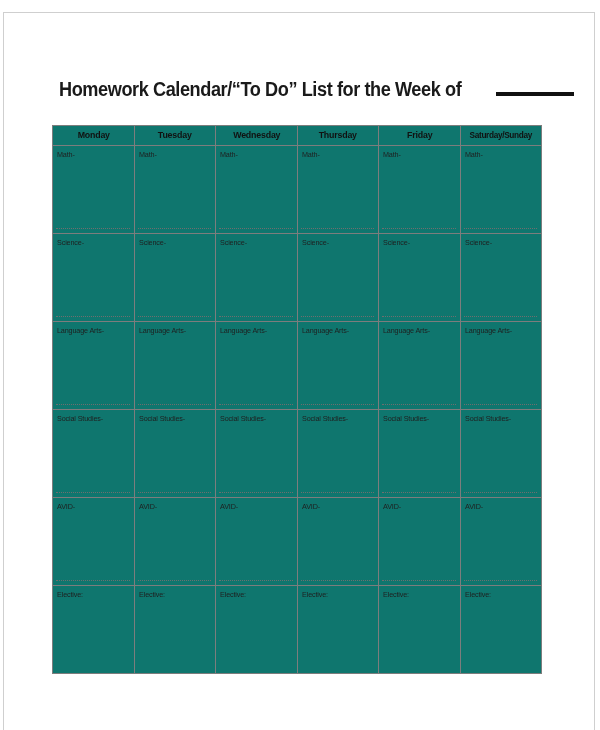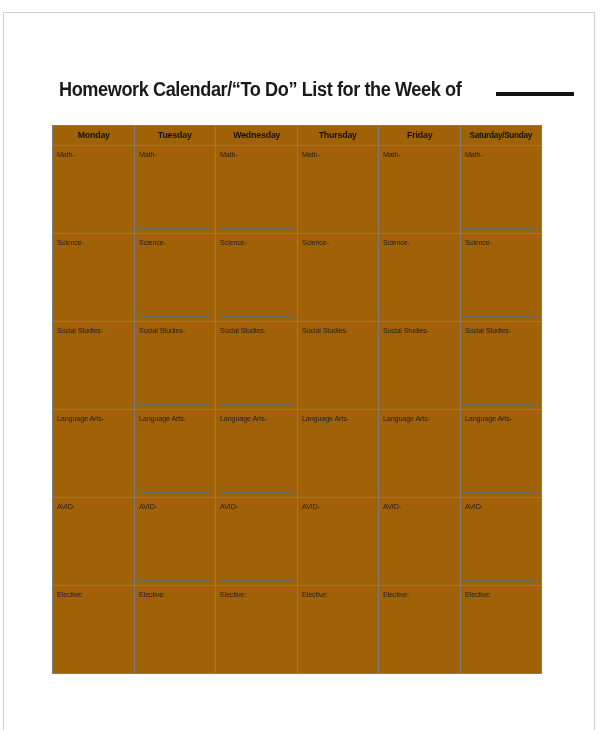--- a/index.html
+++ b/index.html
@@ -61,21 +61,21 @@
   #calendar {
     position: absolute;
     left: 48px;
     top: 112px;
     width: 490px;
     height: 549px;
     border: 1px solid #7d7d7d;
     box-sizing: border-box;
     border-collapse: collapse;
     table-layout: fixed;
-    background: #a16207;
+    background: #0f766e;
   }
   #calendar col.c-wide  { width: 81px; }
   #calendar col.c-last  { width: 81px; }
 
   #calendar th, #calendar td {
     border: 1px solid #7d7d7d;
     padding: 0;
     vertical-align: top;
     box-sizing: border-box;
   }
@@ -228,89 +228,89 @@
           <td>
             <div class="cell-inner">
               <span class="subject-label">Science-</span>
               <div class="dot-rule"></div>
             </div>
           </td>
         </tr>
         <tr>
           <td>
             <div class="cell-inner">
-              <span class="subject-label">Social Studies-</span>
-              <div class="dot-rule"></div>
-            </div>
-          </td>
-          <td>
-            <div class="cell-inner">
-              <span class="subject-label">Social Studies-</span>
-              <div class="dot-rule"></div>
-            </div>
-          </td>
-          <td>
-            <div class="cell-inner">
-              <span class="subject-label">Social Studies-</span>
-              <div class="dot-rule"></div>
-            </div>
-          </td>
-          <td>
-            <div class="cell-inner">
-              <span class="subject-label">Social Studies-</span>
-              <div class="dot-rule"></div>
-            </div>
-          </td>
-          <td>
-            <div class="cell-inner">
-              <span class="subject-label">Social Studies-</span>
-              <div class="dot-rule"></div>
-            </div>
-          </td>
-          <td>
-            <div class="cell-inner">
-              <span class="subject-label">Social Studies-</span>
-              <div class="dot-rule"></div>
-            </div>
-          </td>
-        </tr>
-        <tr>
-          <td>
-            <div class="cell-inner">
-              <span class="subject-label">Language Arts-</span>
-              <div class="dot-rule"></div>
-            </div>
-          </td>
-          <td>
-            <div class="cell-inner">
-              <span class="subject-label">Language Arts-</span>
-              <div class="dot-rule"></div>
-            </div>
-          </td>
-          <td>
-            <div class="cell-inner">
-              <span class="subject-label">Language Arts-</span>
-              <div class="dot-rule"></div>
-            </div>
-          </td>
-          <td>
-            <div class="cell-inner">
-              <span class="subject-label">Language Arts-</span>
-              <div class="dot-rule"></div>
-            </div>
-          </td>
-          <td>
-            <div class="cell-inner">
-              <span class="subject-label">Language Arts-</span>
-              <div class="dot-rule"></div>
-            </div>
-          </td>
-          <td>
-            <div class="cell-inner">
-              <span class="subject-label">Language Arts-</span>
+              <span class="subject-label">Language Arts-</span>
+              <div class="dot-rule"></div>
+            </div>
+          </td>
+          <td>
+            <div class="cell-inner">
+              <span class="subject-label">Language Arts-</span>
+              <div class="dot-rule"></div>
+            </div>
+          </td>
+          <td>
+            <div class="cell-inner">
+              <span class="subject-label">Language Arts-</span>
+              <div class="dot-rule"></div>
+            </div>
+          </td>
+          <td>
+            <div class="cell-inner">
+              <span class="subject-label">Language Arts-</span>
+              <div class="dot-rule"></div>
+            </div>
+          </td>
+          <td>
+            <div class="cell-inner">
+              <span class="subject-label">Language Arts-</span>
+              <div class="dot-rule"></div>
+            </div>
+          </td>
+          <td>
+            <div class="cell-inner">
+              <span class="subject-label">Language Arts-</span>
+              <div class="dot-rule"></div>
+            </div>
+          </td>
+        </tr>
+        <tr>
+          <td>
+            <div class="cell-inner">
+              <span class="subject-label">Social Studies-</span>
+              <div class="dot-rule"></div>
+            </div>
+          </td>
+          <td>
+            <div class="cell-inner">
+              <span class="subject-label">Social Studies-</span>
+              <div class="dot-rule"></div>
+            </div>
+          </td>
+          <td>
+            <div class="cell-inner">
+              <span class="subject-label">Social Studies-</span>
+              <div class="dot-rule"></div>
+            </div>
+          </td>
+          <td>
+            <div class="cell-inner">
+              <span class="subject-label">Social Studies-</span>
+              <div class="dot-rule"></div>
+            </div>
+          </td>
+          <td>
+            <div class="cell-inner">
+              <span class="subject-label">Social Studies-</span>
+              <div class="dot-rule"></div>
+            </div>
+          </td>
+          <td>
+            <div class="cell-inner">
+              <span class="subject-label">Social Studies-</span>
               <div class="dot-rule"></div>
             </div>
           </td>
         </tr>
         <tr>
           <td>
             <div class="cell-inner">
               <span class="subject-label">AVID-</span>
               <div class="dot-rule"></div>
             </div>

